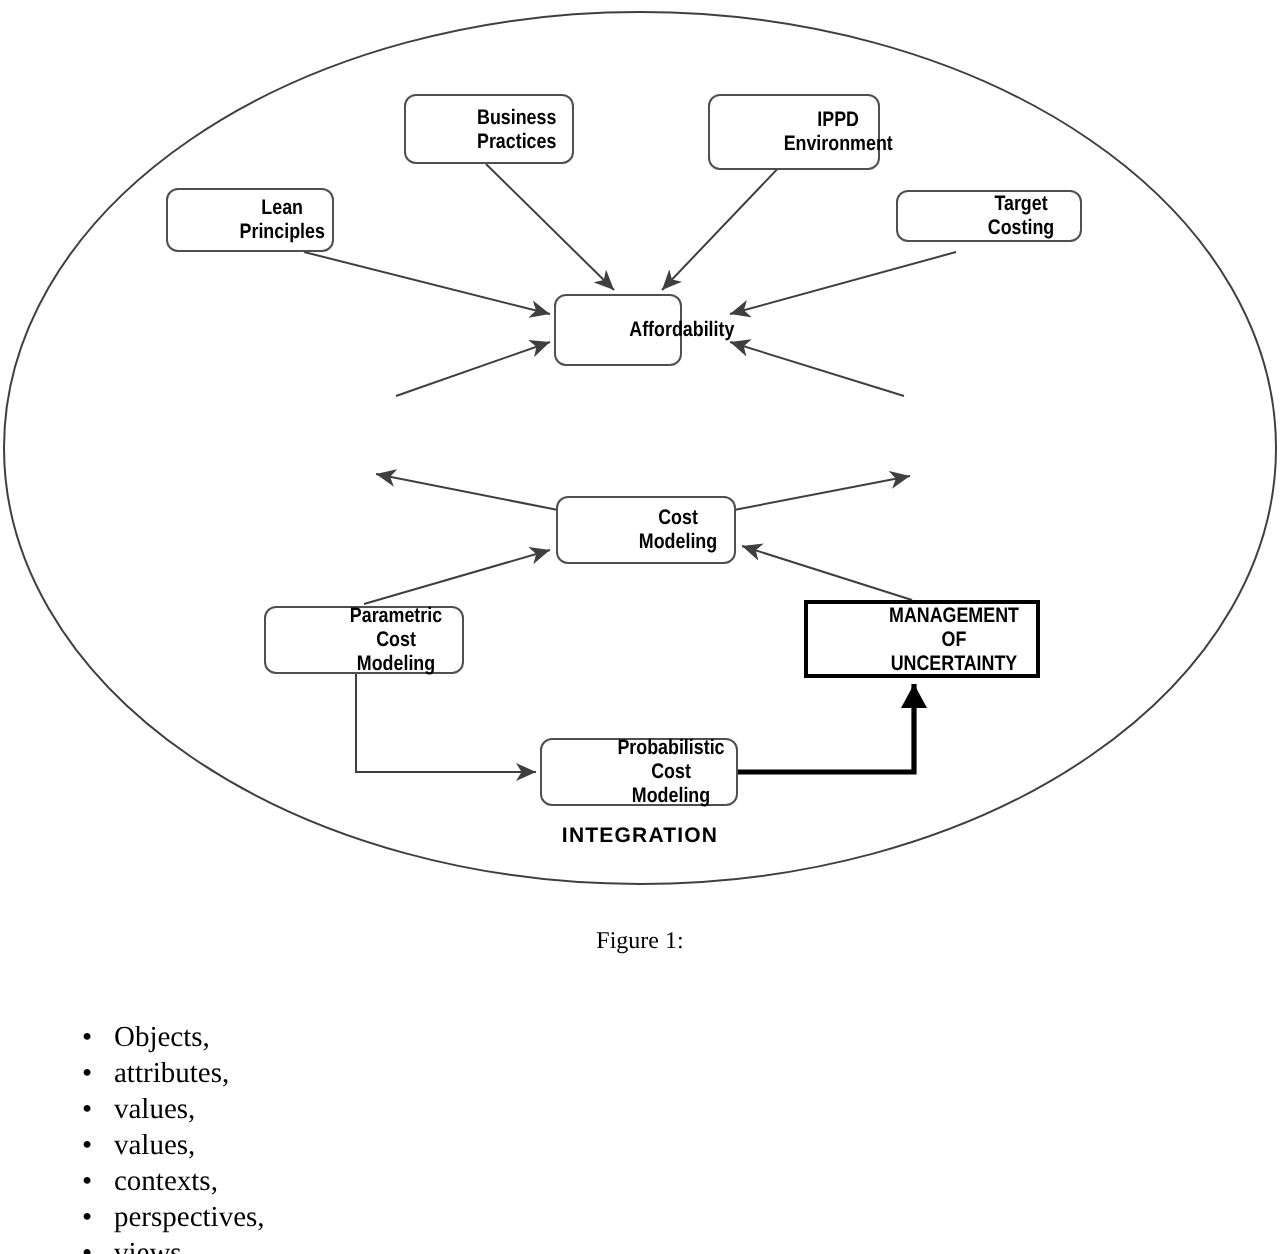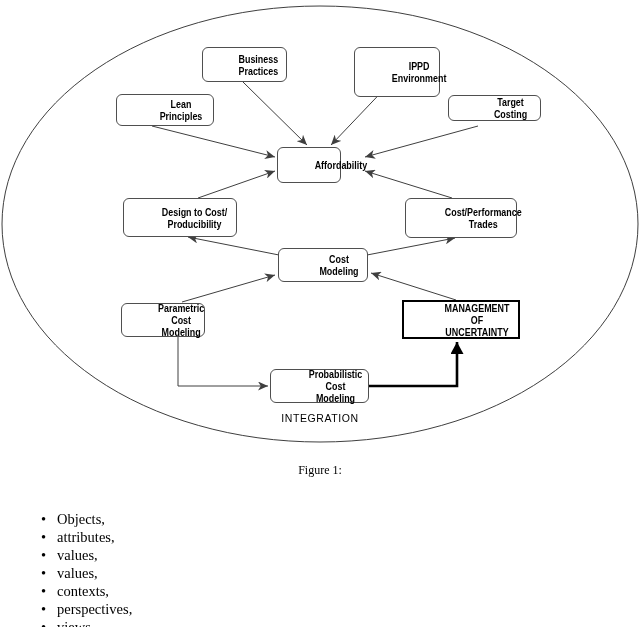--- a/index.html
+++ b/index.html
@@ -26,21 +26,21 @@
     background:#fff;border:1px solid var(--box-border,#4f4f4f);
     border-radius:6px;text-align:center;padding-left:32px;
   }
   .box-label{
     font-weight:bold;font-size:10.5px;line-height:12px;white-space:pre-line;
     transform:scaleX(0.85);transform-origin:center;color:var(--text,#000);
   }
   .box.emphasis{border:2.5px solid var(--emphasis,#000);border-radius:0;}
   .integration-label{
     position:absolute;left:0;top:412px;width:640px;text-align:center;
-    font-weight:normal;font-size:10.5px;letter-spacing:0.6px;
+    font-weight:bold;font-size:10.5px;letter-spacing:0.6px;
   }
   .figure-caption{
     position:absolute;left:0;top:462px;width:640px;text-align:center;
     font-family:"Liberation Serif",serif;font-size:12px;line-height:16px;
   }
   .bullet-list{
     position:absolute;left:41px;top:510px;margin:0;padding:0;list-style:none;
     font-family:"Liberation Serif",serif;font-size:14.5px;
   }
   .bullet-list li{position:relative;height:18px;line-height:18px;padding-left:16px;}
@@ -75,52 +75,44 @@
     <line class="thin" x1="456" y1="300" x2="371" y2="273" marker-end="url(#ah)"></line>
     <polyline class="thin" points="178,337 178,386 268,386" marker-end="url(#ah)"></polyline>
     <polyline class="thick" points="369,386 457,386 457,342" marker-end="url(#ahb)"></polyline>
   </svg>
 
   <div class="box" style="left:202px;top:47px;width:85px;height:35px">
     <span class="box-label">Business
 Practices</span>
   </div>
 
-  <div class="box" style="left:354px;top:47px;width:86px;height:50px">
+  <div class="box" style="left:354px;top:47px;width:86px;height:38px">
     <span class="box-label">IPPD
 Environment</span>
   </div>
 
-  <div class="box" style="left:116px;top:94px;width:98px;height:32px">
+  <div class="box" style="left:83px;top:94px;width:84px;height:32px">
     <span class="box-label">Lean Principles</span>
   </div>
 
   <div class="box" style="left:448px;top:95px;width:93px;height:26px">
     <span class="box-label">Target Costing</span>
   </div>
 
   <div class="box" style="left:277px;top:147px;width:64px;height:36px">
     <span class="box-label">Affordability</span>
   </div>
 
-  <div class="box" style="left:123px;top:198px;width:114px;height:39px">
-    <span class="box-label">Design to Cost/
-Producibility</span>
-  </div>
 
-  <div class="box" style="left:405px;top:198px;width:112px;height:40px">
-    <span class="box-label">Cost/Performance
-Trades</span>
-  </div>
 
   <div class="box" style="left:278px;top:248px;width:90px;height:34px">
     <span class="box-label">Cost Modeling</span>
   </div>
 
-  <div class="box" style="left:121px;top:303px;width:84px;height:34px">
+  <div class="box" style="left:132px;top:303px;width:100px;height:34px">
     <span class="box-label">Parametric
 Cost Modeling</span>
   </div>
 
   <div class="box emphasis" style="left:402px;top:300px;width:118px;height:39px">
     <span class="box-label">MANAGEMENT OF
 UNCERTAINTY</span>
   </div>
 
   <div class="box" style="left:270px;top:369px;width:99px;height:34px">

